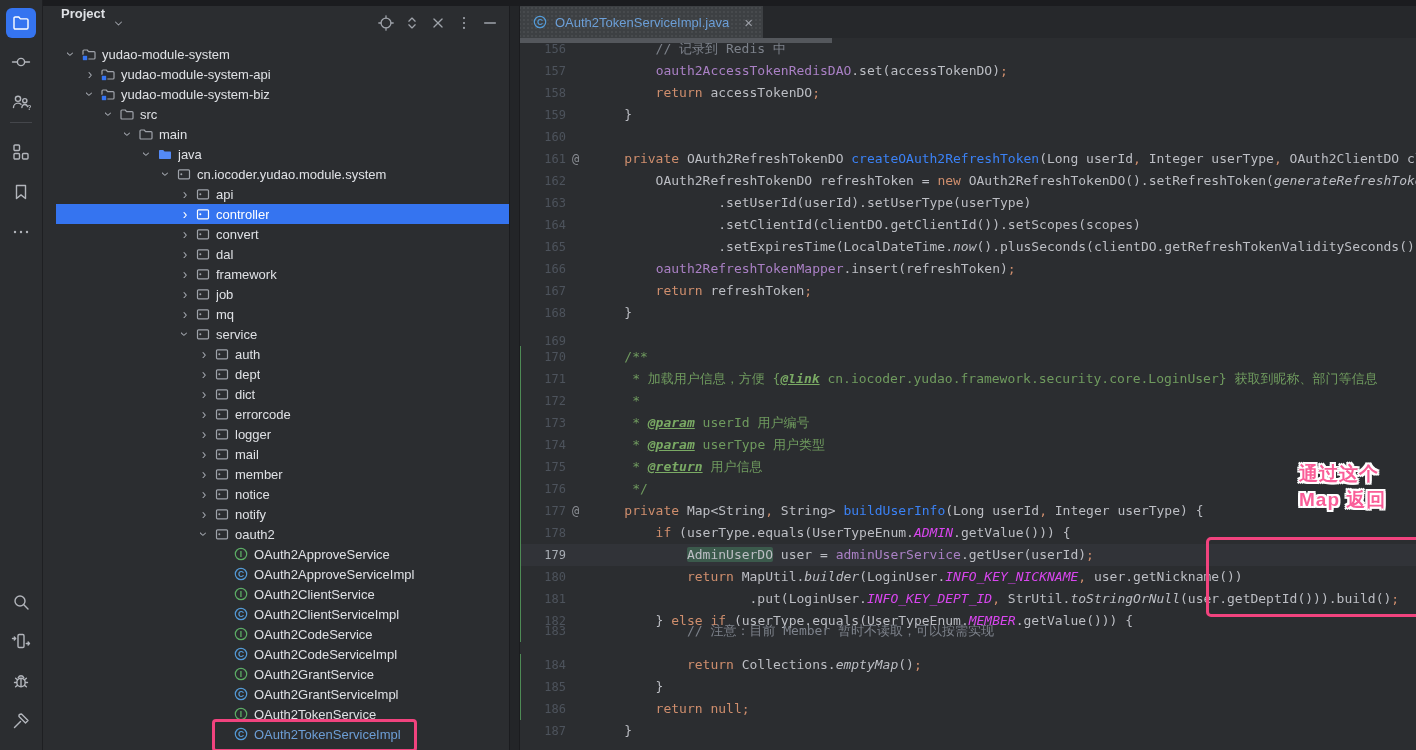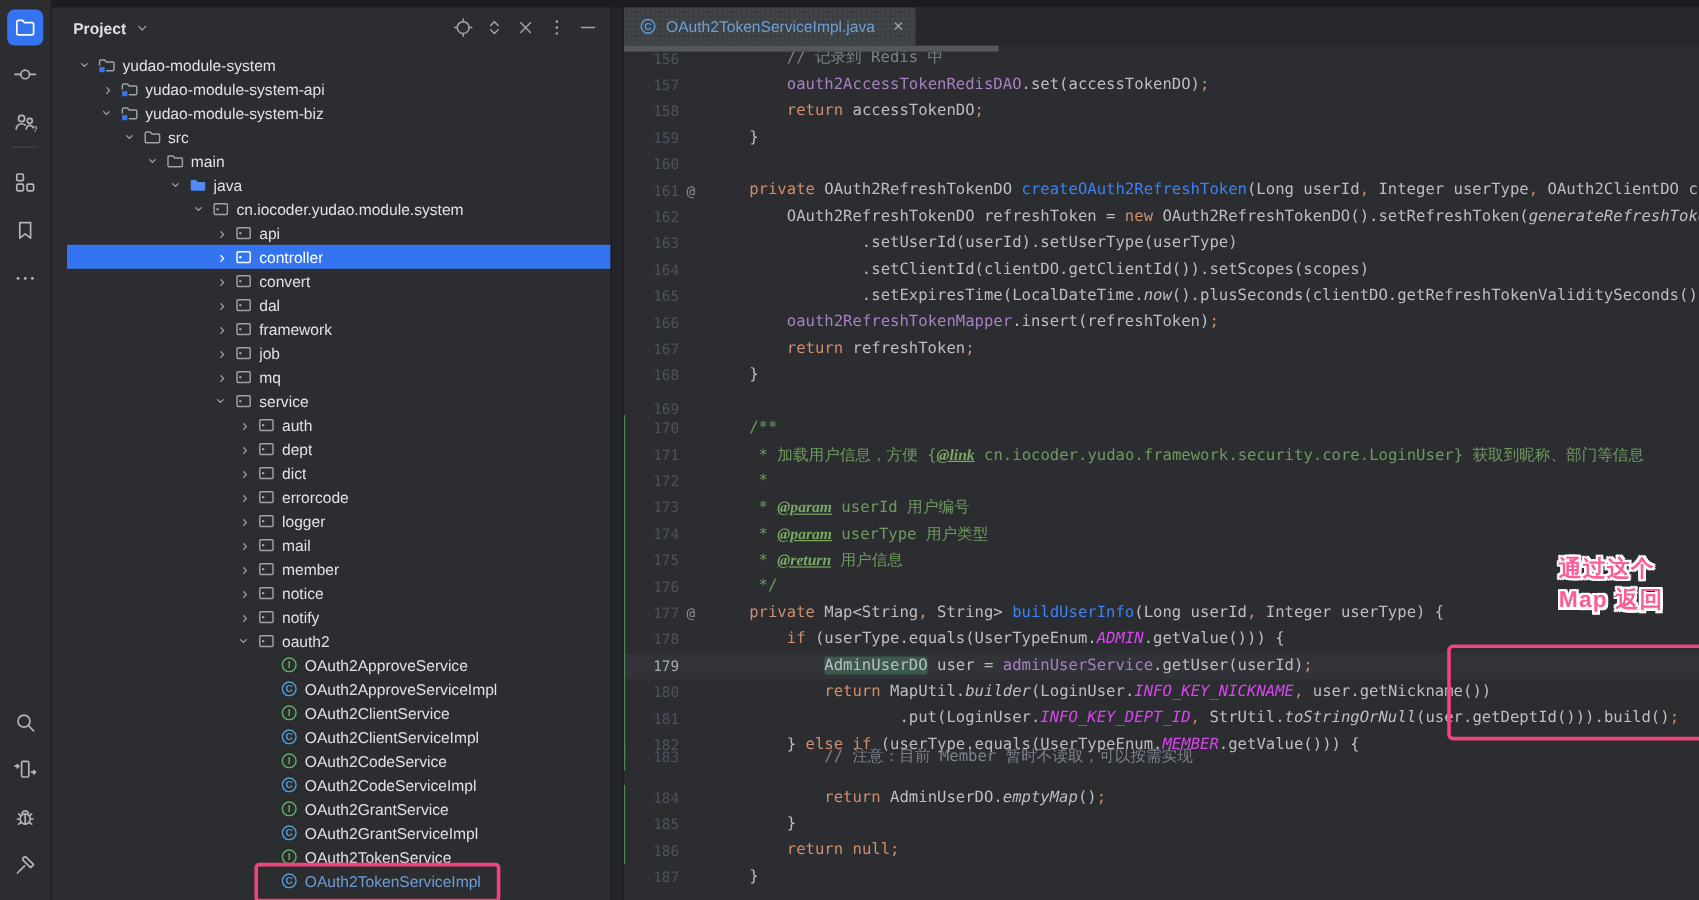--- a/index.html
+++ b/index.html
@@ -10,21 +10,21 @@
   
   .activity-bar{position:absolute;left:0;top:0;width:42px;height:100%;background:#2b2d30;
                 border-right:1px solid #1e1f22;z-index:8;}
   .ab-icon{position:absolute;left:50%;transform:translateX(-50%);width:30px;height:30px;border-radius:6px;
            display:flex;align-items:center;justify-content:center;color:#b2b5bb;cursor:pointer;}
   .ab-icon.active{background:#3574f0;color:#ffffff;}
   .ab-divider{position:absolute;left:10px;width:22px;height:1px;background:#44464b;}
 
   
   .project-panel{position:absolute;left:43px;top:6px;width:466px;height:744px;background:#2b2d30;overflow:hidden;}
-  .panel-header{position:absolute;top:0;left:0;right:0;height:34px;display:flex;align-items:center;
+  .panel-header{position:absolute;top:0;left:0;right:0;height:34px;display:flex;
                 padding:0 10px 0 18px;}
   .panel-title{color:#dfe1e5;font-weight:700;font-size:13px;}
   .panel-chev{color:#9da0a8;margin-left:6px;display:flex;align-items:center;}
   .header-icons{margin-left:auto;display:flex;gap:8px;color:#9fa3aa;align-items:center;}
   .h-icon{width:18px;height:18px;display:flex;align-items:center;justify-content:center;cursor:pointer;}
 
   .tree{position:absolute;top:38px;left:0;right:0;bottom:0;overflow:hidden;}
   .row{position:absolute;left:0;right:0;height:20px;display:flex;align-items:center;font-size:13px;
        color:#dfe1e5;white-space:nowrap;cursor:pointer;}
   .row.selected{background:linear-gradient(to right,transparent 0 13px,#3574f0 13px);color:#ffffff;}
@@ -59,21 +59,21 @@
   .cl .vcs{position:absolute;left:0;top:0;bottom:0;width:3px;background:#4e8a55;}
   .cl .gicon{position:absolute;left:54px;color:#8b8e94;font-size:12px;}
   .cl .src{position:absolute;left:75px;right:0;top:0;bottom:0;overflow:hidden;}
 
   .tk-def{color:#bcbec4;}
   .tk-kw{color:#cf8e6d;}
   .tk-cmt{color:#7d828b;}
   .tk-fld{color:#aa80c5;}
   .tk-mth{color:#3b82f6;}
   .tk-doc{color:#6f9a5e;}
-  .tk-tag{color:#7aaa64;font-weight:700;font-style:italic;text-decoration:underline;font-family:Liberation Serif, serif;}
+  .tk-tag{color:#7aaa64;font-weight:700;font-style:italic;text-decoration:underline;}
   .tk-dit{color:#6f9a5e;}
   .tk-con{color:#d946ef;font-style:italic;}
   .tk-sta{color:#bcbec4;font-style:italic;}
   .tk-hlt{color:#bcbec4;background:#3b5a4c;border-radius:2px;}
 
   
   .anno-box{position:absolute;border:3px solid #f1437e;border-radius:5px;z-index:9;pointer-events:none;}
   .anno-box.tree-box{left:212px;top:719px;width:199px;height:27px;border-radius:4px;}
   .anno-box.code-box{left:688px;top:537px;width:723px;height:74px;}
   .callout{position:absolute;left:781px;top:461px;z-index:9;pointer-events:none;
@@ -532,21 +532,21 @@
         <div class="cl" style="top: 396px;"><span class="vcs"></span><span class="num">174</span><span class="src"><span class="tk-doc">     * </span><span class="tk-tag">@param</span><span class="tk-dit"> userType</span><span class="tk-doc"> 用户类型</span></span></div>
         <div class="cl" style="top: 418px;"><span class="vcs"></span><span class="num">175</span><span class="src"><span class="tk-doc">     * </span><span class="tk-tag">@return</span><span class="tk-doc"> 用户信息</span></span></div>
         <div class="cl" style="top: 440px;"><span class="vcs"></span><span class="num">176</span><span class="src"><span class="tk-doc">     */</span></span></div>
         <div class="cl" style="top: 462px;"><span class="vcs"></span><span class="num">177</span><span class="gicon">@</span><span class="src"><span class="tk-kw">    private</span><span class="tk-def"> Map&lt;String</span><span class="tk-kw">,</span><span class="tk-def"> String&gt; </span><span class="tk-mth">buildUserInfo</span><span class="tk-def">(Long userId</span><span class="tk-kw">,</span><span class="tk-def"> Integer userType) {</span></span></div>
         <div class="cl" style="top: 484px;"><span class="vcs"></span><span class="num">178</span><span class="src"><span class="tk-kw">        if</span><span class="tk-def"> (userType.equals(UserTypeEnum.</span><span class="tk-con">ADMIN</span><span class="tk-def">.getValue())) {</span></span></div>
         <div class="cl cur" style="top: 506px;"><span class="vcs"></span><span class="num">179</span><span class="src"><span class="tk-def">            </span><span class="tk-hlt">AdminUserDO</span><span class="tk-def"> user = </span><span class="tk-fld">adminUserService</span><span class="tk-def">.getUser(userId)</span><span class="tk-kw">;</span></span></div>
         <div class="cl" style="top: 528px;"><span class="vcs"></span><span class="num">180</span><span class="src"><span class="tk-kw">            return</span><span class="tk-def"> MapUtil.</span><span class="tk-sta">builder</span><span class="tk-def">(LoginUser.</span><span class="tk-con">INFO_KEY_NICKNAME</span><span class="tk-kw">,</span><span class="tk-def"> user.getNickname())</span></span></div>
         <div class="cl" style="top: 550px;"><span class="vcs"></span><span class="num">181</span><span class="src"><span class="tk-def">                    .put(LoginUser.</span><span class="tk-con">INFO_KEY_DEPT_ID</span><span class="tk-kw">,</span><span class="tk-def"> StrUtil.</span><span class="tk-sta">toStringOrNull</span><span class="tk-def">(user.getDeptId())).build()</span><span class="tk-kw">;</span></span></div>
         <div class="cl" style="top: 572px;"><span class="vcs"></span><span class="num">182</span><span class="src"><span class="tk-def">        } </span><span class="tk-kw">else</span><span class="tk-def"> </span><span class="tk-kw">if</span><span class="tk-def"> (userType.equals(UserTypeEnum.</span><span class="tk-con">MEMBER</span><span class="tk-def">.getValue())) {</span></span></div>
         <div class="cl" style="top: 582px;"><span class="vcs"></span><span class="num">183</span><span class="src"><span class="tk-cmt">            // 注意：目前 Member 暂时不读取，可以按需实现</span></span></div>
-        <div class="cl" style="top: 616px;"><span class="vcs"></span><span class="num">184</span><span class="src"><span class="tk-kw">            return</span><span class="tk-def"> AdminUserDO.</span><span class="tk-sta">emptyMap</span><span class="tk-def">()</span><span class="tk-kw">;</span></span></div>
+        <div class="cl" style="top: 616px;"><span class="vcs"></span><span class="num">184</span><span class="src"><span class="tk-kw">            return</span><span class="tk-def"> Collections.</span><span class="tk-sta">emptyMap</span><span class="tk-def">()</span><span class="tk-kw">;</span></span></div>
         <div class="cl" style="top: 638px;"><span class="vcs"></span><span class="num">185</span><span class="src"><span class="tk-def">        }</span></span></div>
         <div class="cl" style="top: 660px;"><span class="vcs"></span><span class="num">186</span><span class="src"><span class="tk-kw">        return</span><span class="tk-def"> </span><span class="tk-kw">null</span><span class="tk-kw">;</span></span></div>
         <div class="cl" style="top: 682px;"><span class="num">187</span><span class="src"><span class="tk-def">    }</span></span></div>
       </div>
     <div class="anno-box code-box"></div>
     <div class="callout">通过这个 Map 返回</div>
   </div>
 
   <div class="anno-box tree-box"></div>
 </div>

